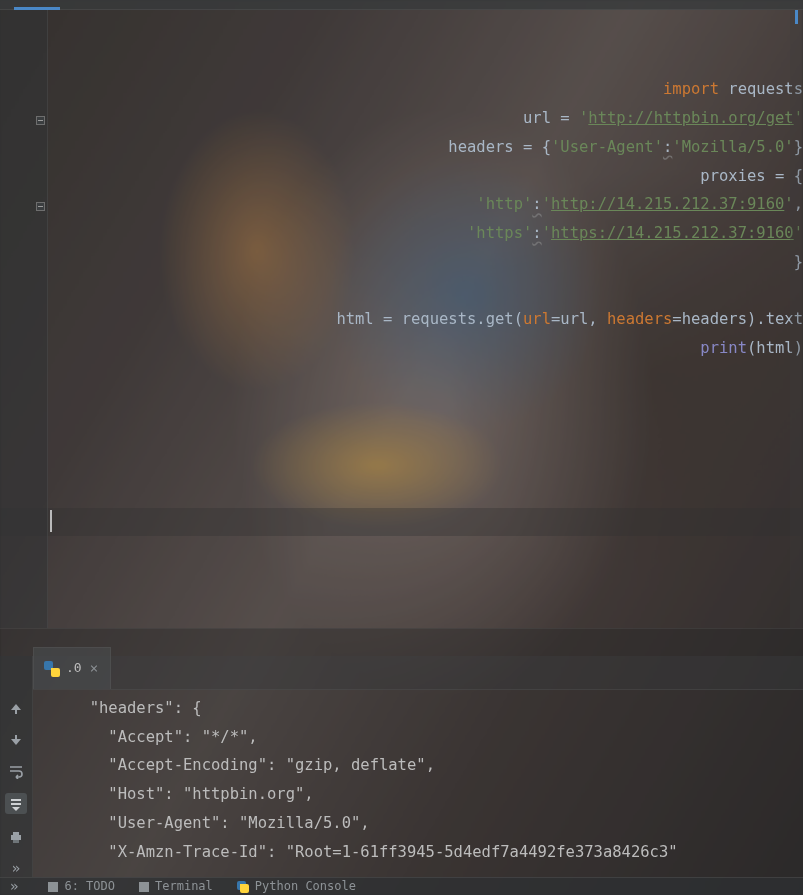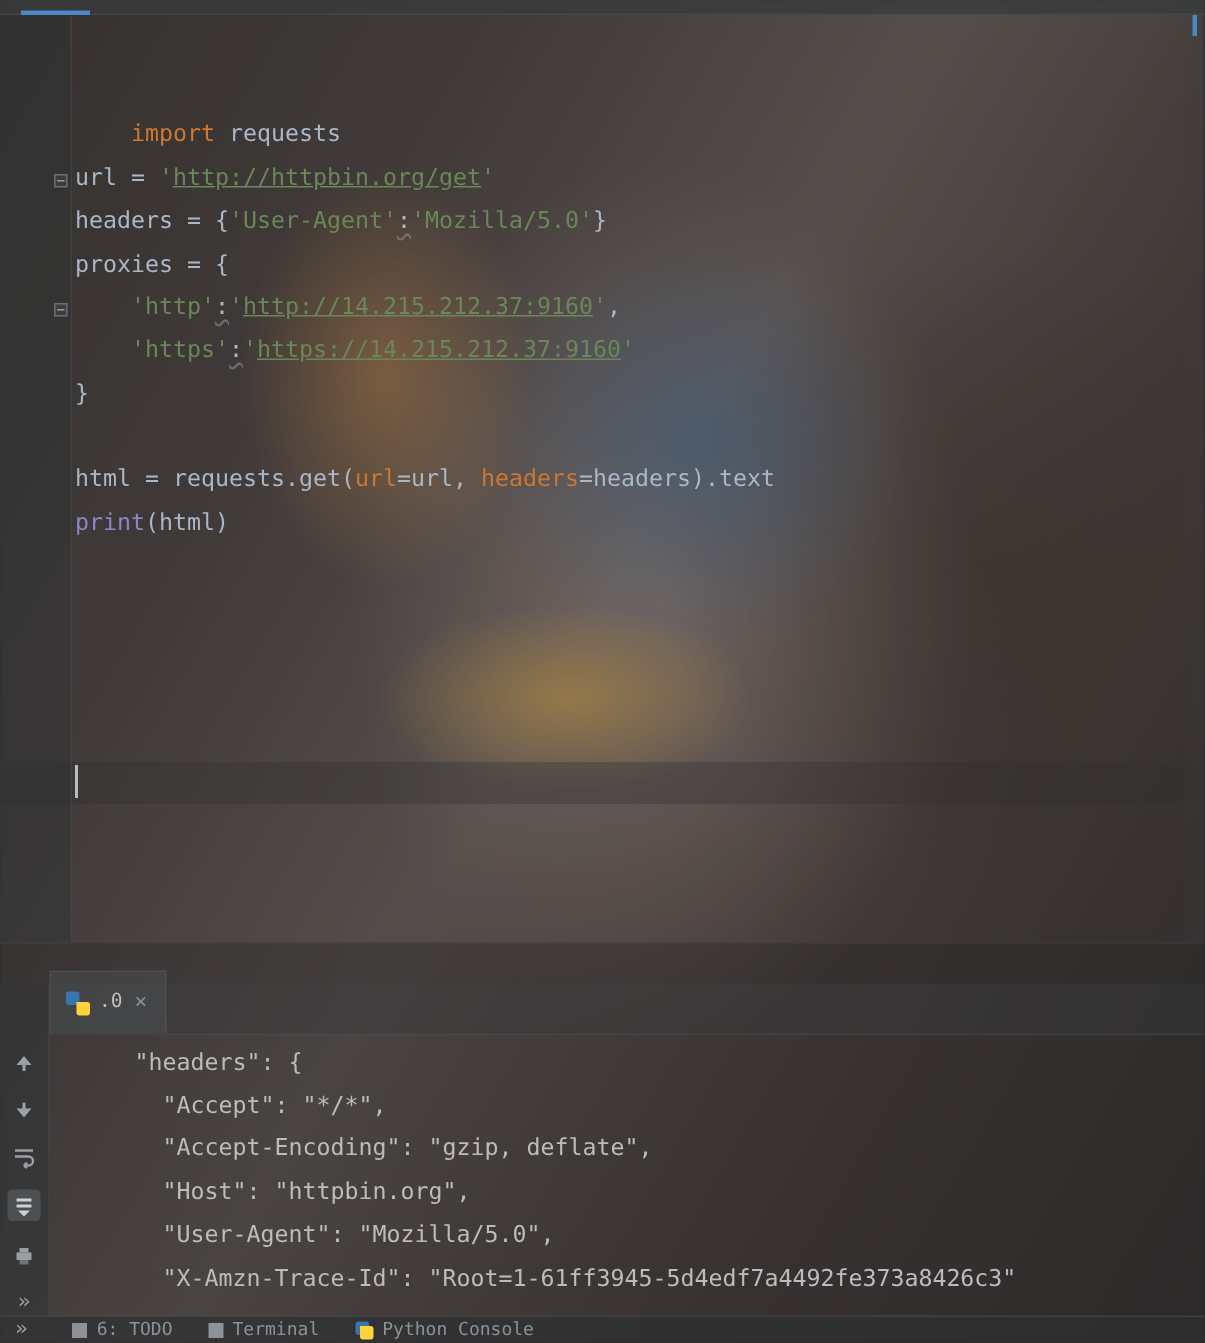--- a/index.html
+++ b/index.html
@@ -66,20 +66,21 @@
   .gutter .fold::before{
     content:""; position:absolute; left:1px; top:3px; width:5px; height:1px; background:#9a9a9a;
   }
   .fold1 { top: 106px; }
   .fold2 { top: 192px; }
 
   .code {
     flex: 1; padding: 8px 0 0 2px;
     white-space: pre;
     position: relative;
+    text-align: right;
   }
   .code .caret-row {
     position: absolute;
     left: -48px; right: -400px; top: 498px; height: 28px;
     background: rgba(50,50,50,0.35);
     z-index: -1;
   }
   .code .caret {
     position: absolute; left: 2px; top: 500px;
     width: 2px; height: 22px; background: #bbb;

